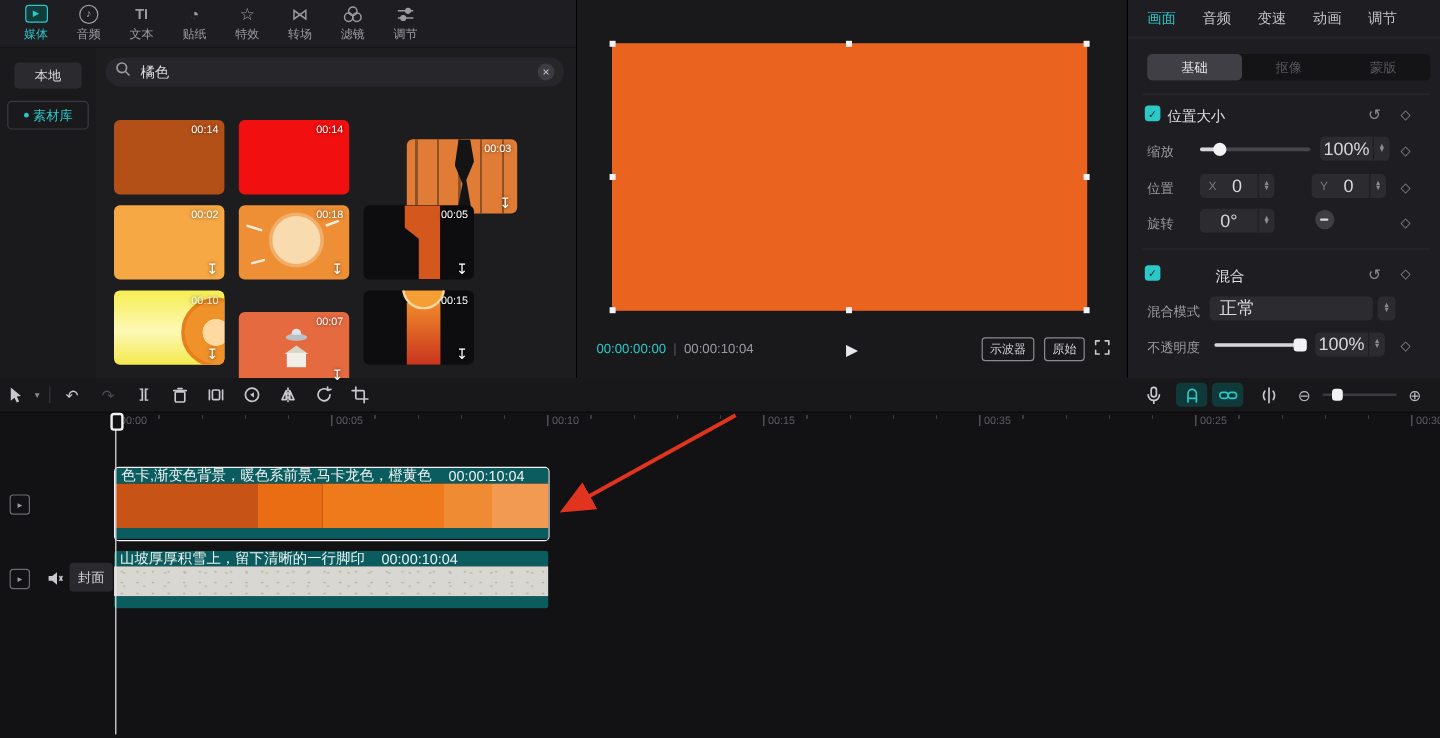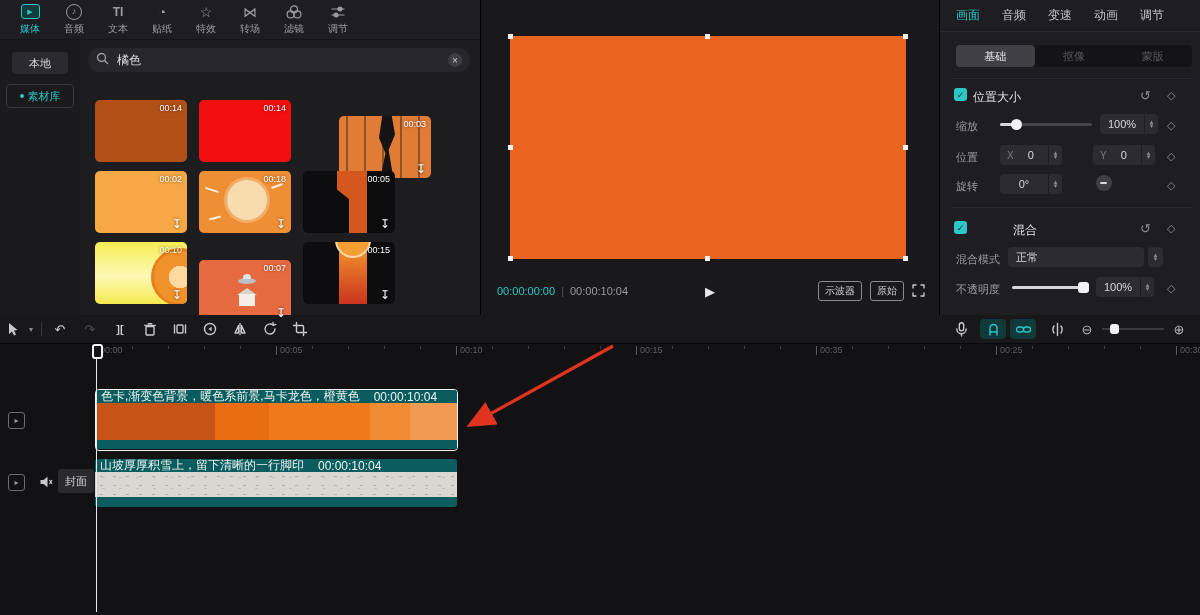--- a/index.html
+++ b/index.html
@@ -74,21 +74,21 @@
   .insp-divider{left:952px;width:240px;height:1px;background:#2a2a2e;}
   .chk{position:absolute;width:13px;height:13px;background:#2cc7c7;border-radius:3px;color:#10302f;font-size:9px;display:flex;align-items:center;justify-content:center;cursor:pointer;}
   .sec-label{position:absolute;font-size:12px;color:#e0e0e4;}
   .row-label{position:absolute;font-size:11px;color:#9a9aa2;}
   .reset-ic{position:absolute;font-size:13px;color:#8a8a90;cursor:pointer;}
   .kf{position:absolute;font-size:11px;color:#8a8a90;cursor:pointer;}
   .slider-track{position:absolute;height:3px;border-radius:2px;background:#46464c;}
   .slider-fill{position:absolute;height:3px;border-radius:2px;background:#d5d5da;}
   .slider-thumb{position:absolute;width:11px;height:11px;border-radius:50%;background:#f2f2f4;cursor:pointer;}
   .valbox{position:absolute;height:20px;background:#2b2b30;border-radius:4px;display:flex;align-items:center;box-sizing:border-box;cursor:text;}
-  .valbox .vb-val{flex:1;text-align:center;font-size:11px;color:#d8d8dc;}
+  .valbox .vb-val{flex:1;text-align:center;font-size:15px;color:#d8d8dc;}
   .valbox .vb-pre{font-size:10px;color:#7a7a82;margin-left:7px;}
   .stepper{width:13px;display:flex;flex-direction:column;align-items:center;justify-content:center;line-height:.62;color:#8a8a90;font-size:7px;border-left:1px solid #1e1e22;cursor:pointer;height:100%;}
   .knob{position:absolute;width:16px;height:16px;border-radius:50%;background:#3e3e44;cursor:pointer;}
   .knob::after{content:"";position:absolute;left:4px;top:7px;width:7px;height:2px;background:#d8d8dc;border-radius:1px;}
 
   
   #timeline{left:0;top:315px;width:1200px;height:300px;background:#121214;}
   #tl-toolbar{left:0;top:315px;width:1200px;height:28px;background:#18181b;border-bottom:1px solid #0a0a0c;display:flex;align-items:center;}
   .tl-ic{width:30px;height:24px;display:flex;align-items:center;justify-content:center;cursor:pointer;color:#c8c8cd;font-size:13px;}
   .tl-div{width:1px;height:14px;background:#33333a;margin:0 3px;}

